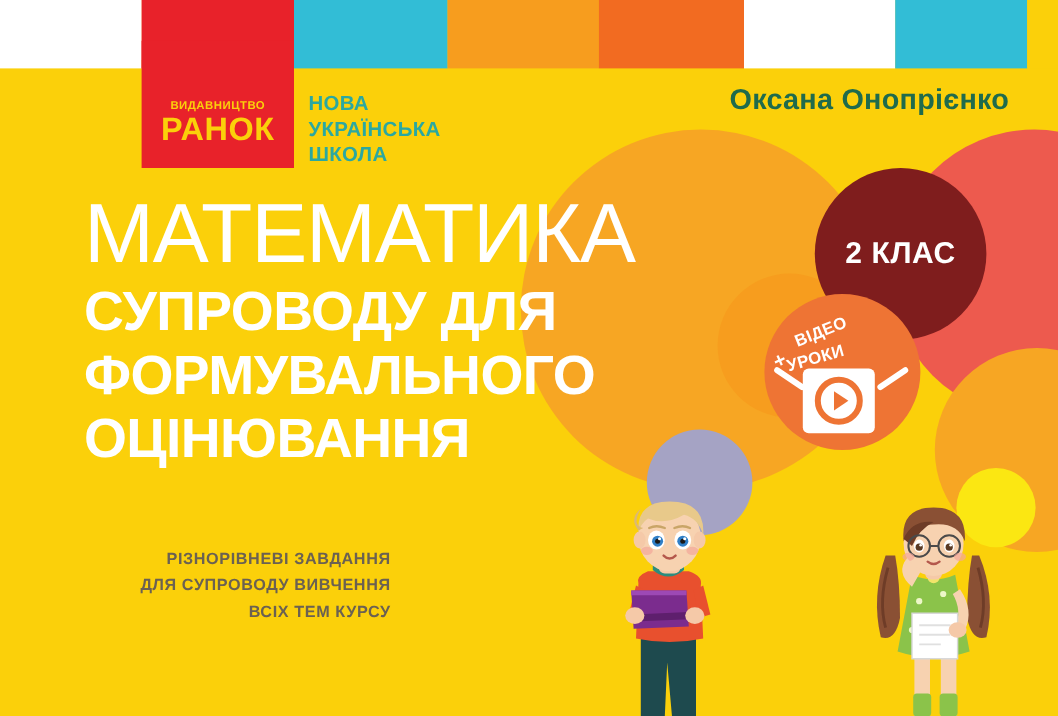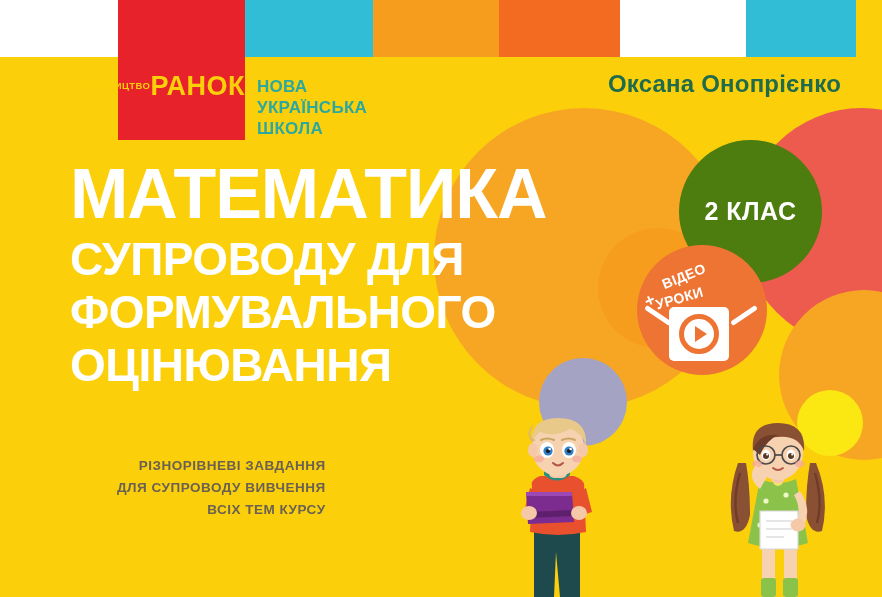--- a/index.html
+++ b/index.html
@@ -22,22 +22,22 @@
   .white-left{position:absolute;top:0;left:0;width:118px;height:50px;background:#ffffff;z-index:4;}
   .white-mid{position:absolute;top:0;left:620px;width:126px;height:50px;background:#ffffff;z-index:4;}
 
   
   .blob{position:absolute;border-radius:50%;}
 
   
   #logo{
     position:absolute;left:118px;top:34px;width:127px;height:106px;
     background:#E8222A;z-index:8;
-    display:flex;justify-content:flex-end;align-items:center;
-    padding-bottom:2px;
+    display:flex;flex-direction:column;justify-content:flex-end;align-items:center;
+    padding-bottom:18px;
   }
   #logo .pub-small{
     color:#FBD00A;font-size:9.5px;font-weight:bold;letter-spacing:.4px;
     line-height:11px;margin-bottom:1px;white-space:nowrap;
   }
   #logo .pub-big{
     color:#FBD00A;font-size:27px;font-weight:bold;letter-spacing:.5px;
     line-height:27px;white-space:nowrap;
   }
 
@@ -51,39 +51,39 @@
   
   #author{
     position:absolute;right:41px;top:70px;z-index:9;
     color:#1F6B4C;font-size:24px;font-weight:bold;letter-spacing:.2px;
     white-space:nowrap;
   }
 
   
   #title-block{position:absolute;left:70px;top:158px;z-index:9;width:620px;}
   #main-title{
-    color:#ffffff;font-size:70px;font-weight:bold;line-height:72px;
+    color:#ffffff;font-size:70px;font-weight:normal;line-height:72px;
     letter-spacing:-1px;margin:0;white-space:nowrap;
   }
   #sub-title{
     color:#ffffff;font-size:46px;font-weight:bold;line-height:53px;
     letter-spacing:-0.5px;margin:3px 0 0 0;
   }
 
   
   #descriptor{
     position:absolute;left:117px;top:455px;z-index:9;
     color:#6B6152;font-size:13.5px;font-weight:bold;letter-spacing:.5px;
     line-height:22px;text-transform:uppercase;text-align:right;
   }
 
   
   #grade-badge{
     position:absolute;left:679px;top:140px;width:143px;height:143px;
-    border-radius:50%;background:#4d7c0f;z-index:10;
+    border-radius:50%;background:#7f1d1d;z-index:10;
     display:flex;align-items:center;justify-content:center;
   }
   #grade-badge span{
     color:#ffffff;font-size:25px;font-weight:bold;letter-spacing:.5px;
   }
 
   
   #video-badge{
     position:absolute;left:637px;top:245px;width:130px;height:130px;
     border-radius:50%;background:#EE7434;z-index:11;

